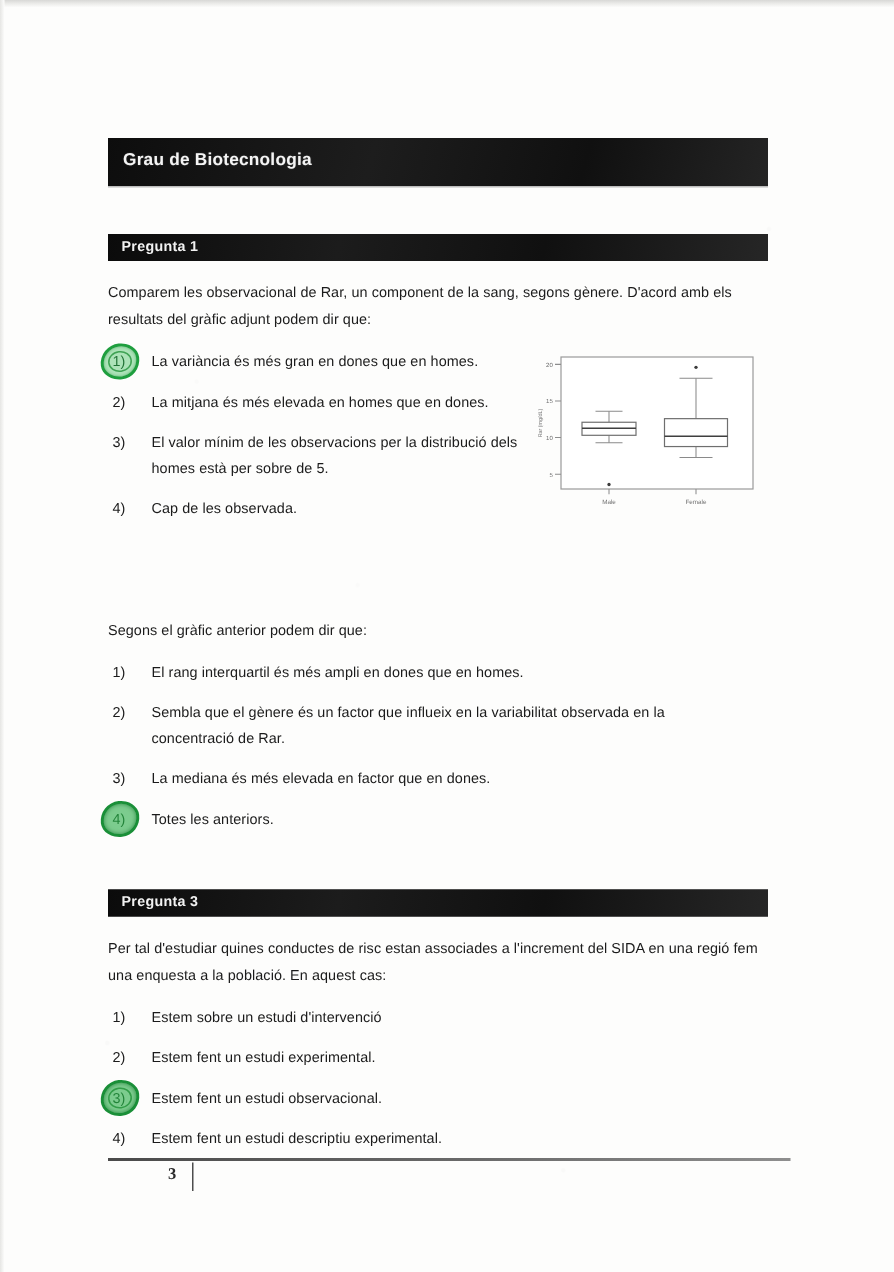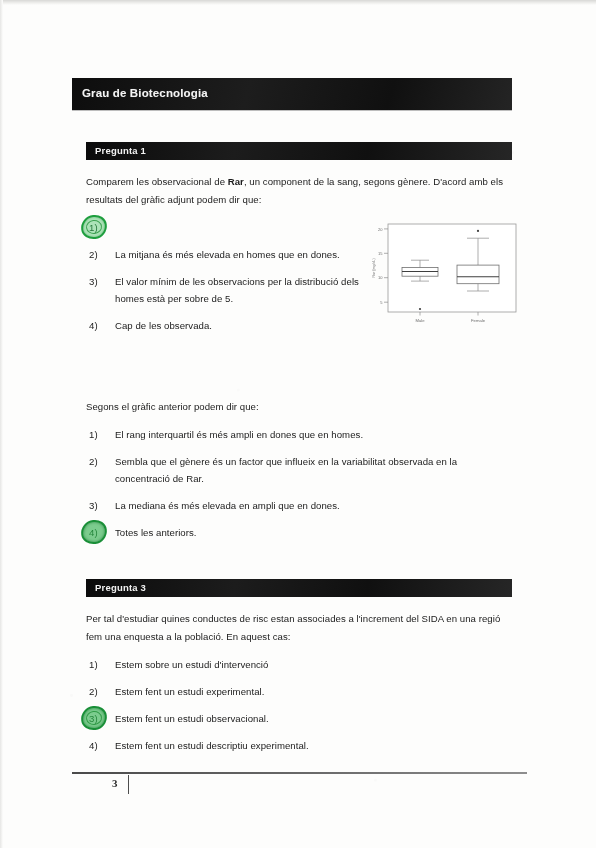--- a/index.html
+++ b/index.html
@@ -44,21 +44,21 @@
       radial-gradient(circle at 86% 18%, rgba(0,0,0,.03) 0 1px, transparent 2px),
       radial-gradient(circle at 40% 46%, rgba(0,0,0,.025) 0 1px, transparent 2px),
       radial-gradient(circle at 63% 92%, rgba(0,0,0,.03) 0 1px, transparent 2px),
       radial-gradient(circle at 22% 30%, rgba(0,0,0,.022) 0 1px, transparent 2px);
   }
 
   
   #content {
     position: absolute;
     left: 72px;
-    top: 78px;
+    top: 92px;
     width: 440px;
   }
 
   
   .title-banner {
     background: #121212;
     background-image: linear-gradient(105deg, #0d0d0d 0%, #1d1d1d 40%, #101010 72%, #242424 100%);
     color: #ffffff;
     padding: 7px 10px 8px 10px;
     box-shadow: 0 1px 0 rgba(0,0,0,.25);
@@ -76,31 +76,31 @@
   .q-banner {
     background: #141414;
     background-image: linear-gradient(100deg, #0b0b0b 0%, #1c1c1c 35%, #101010 66%, #262626 100%);
     color: #f2f2f2;
     padding: 3px 9px 4px 9px;
     font-size: 9.5px;
     font-weight: bold;
     letter-spacing: .2px;
   }
 
-  .q-block { margin-top: 34px; margin-left: 14px; }
+  .q-block { margin-top: 34px; }
   .q-block.first { margin-top: 32px; }
 
   .q-body {
     margin-top: 13px;
     font-size: 9.6px;
     line-height: 18px;
     color: #1b1b1b;
     letter-spacing: .05px;
   }
-  .q-body b { font-weight: bold; text-align: center; }
+  .q-body b { font-weight: normal; text-align: center; }
 
   
   .options { margin-top: 9px; position: relative; }
   .opt {
     display: flex;
     align-items: flex-start;
     font-size: 9.6px;
     line-height: 17px;
     color: #1b1b1b;
     margin-top: 10px;
@@ -274,20 +274,21 @@
             <text x="112" y="103">Female</text>
           </g>
         </svg>
       </div>
 
       <div class="opt">
         <span class="opt-num circled">
           <span class="ink-circle inner"></span>
           <span>1)</span>
         </span>
+        <span class="opt-text">La variància és més gran en dones que en homes.</span>
       </div>
 
       <div class="opt">
         <span class="opt-num">2)</span>
         <span class="opt-text">La mitjana és més elevada en homes que en dones.</span>
       </div>
 
       <div class="opt">
         <span class="opt-num">3)</span>
         <span class="opt-text">El valor mínim de les observacions per la distribució dels homes està per sobre de 5.</span>
@@ -310,21 +311,21 @@
         <span class="opt-text">El rang interquartil és més ampli en dones que en homes.</span>
       </div>
 
       <div class="opt wide">
         <span class="opt-num">2)</span>
         <span class="opt-text" style="max-width:378px">Sembla que el gènere és un factor que influeix en la variabilitat observada en la concentració de Rar.</span>
       </div>
 
       <div class="opt wide">
         <span class="opt-num">3)</span>
-        <span class="opt-text">La mediana és més elevada en ampli que en dones.</span>
+        <span class="opt-text">La mediana és més elevada en factor que en dones.</span>
       </div>
 
       <div class="opt wide">
         <span class="opt-num circled">
           <span class="ink-circle heavy"></span>
           <span>4)</span>
         </span>
         <span class="opt-text">Totes les anteriors.</span>
       </div>
     </div>

